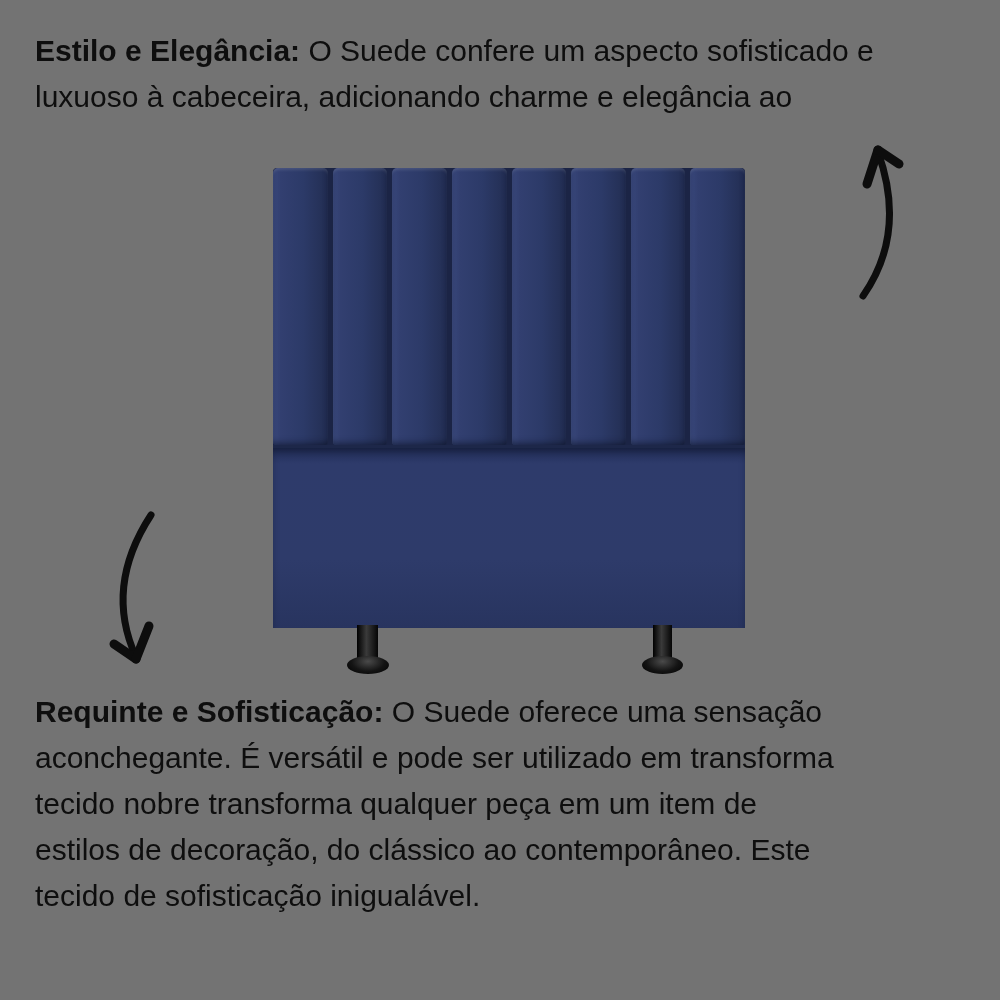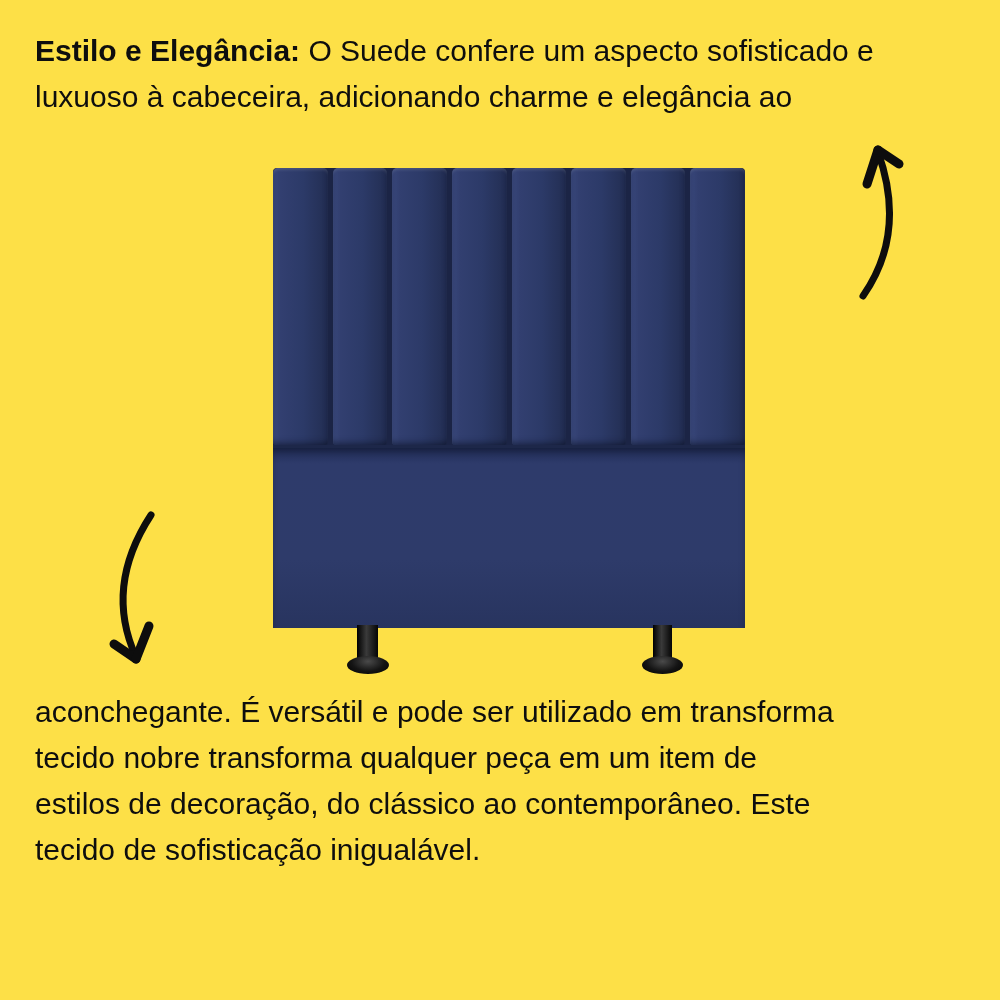--- a/index.html
+++ b/index.html
@@ -1,17 +1,17 @@
 <!DOCTYPE html>
 <html><head>
 <meta charset="utf-8">
 <style>
   html,body{margin:0;padding:0;}
   .canvas{
-    position:relative;width:1000px;height:1000px;background:#fde047;overflow:hidden;
+    position:relative;width:1000px;height:1000px;background:#737373;overflow:hidden;
     font-family:"Liberation Sans",sans-serif;color:#0e0e0e;
   }
   
   .para{position:absolute;left:35px;width:935px;font-size:30px;line-height:46px;margin:0;}
   .para .line{display:block;white-space:nowrap;}
   .para strong{font-weight:700;}
   .top-text{top:28px;}
   .bottom-text{top:689px;}
   
   .headboard{position:absolute;left:273px;top:168px;width:472px;height:508px;margin:0;}
@@ -89,19 +89,20 @@
     <path class="barb" d="M33 22 L54 36"></path>
   </svg>
 
   <svg class="arrow arrow-down" width="70" height="170" viewBox="0 0 70 170" aria-hidden="true">
     <path class="shaft" d="M51 10 Q 4 82 36 152"></path>
     <path class="barb" d="M36 154 L14 139"></path>
     <path class="barb" d="M36 154 L49 121"></path>
   </svg>
 
   <p class="para bottom-text">
+    <span class="line"><strong>Requinte e Sofisticação:</strong> <span>O Suede oferece uma sensação</span></span>
     <span class="line">aconchegante. É versátil e pode ser utilizado em transforma</span>
     <span class="line">tecido nobre transforma qualquer peça em um item de</span>
     <span class="line">estilos de decoração, do clássico ao contemporâneo. Este</span>
     <span class="line">tecido de sofisticação inigualável.</span>
   </p>
 
 </div>
 
 </body></html>

